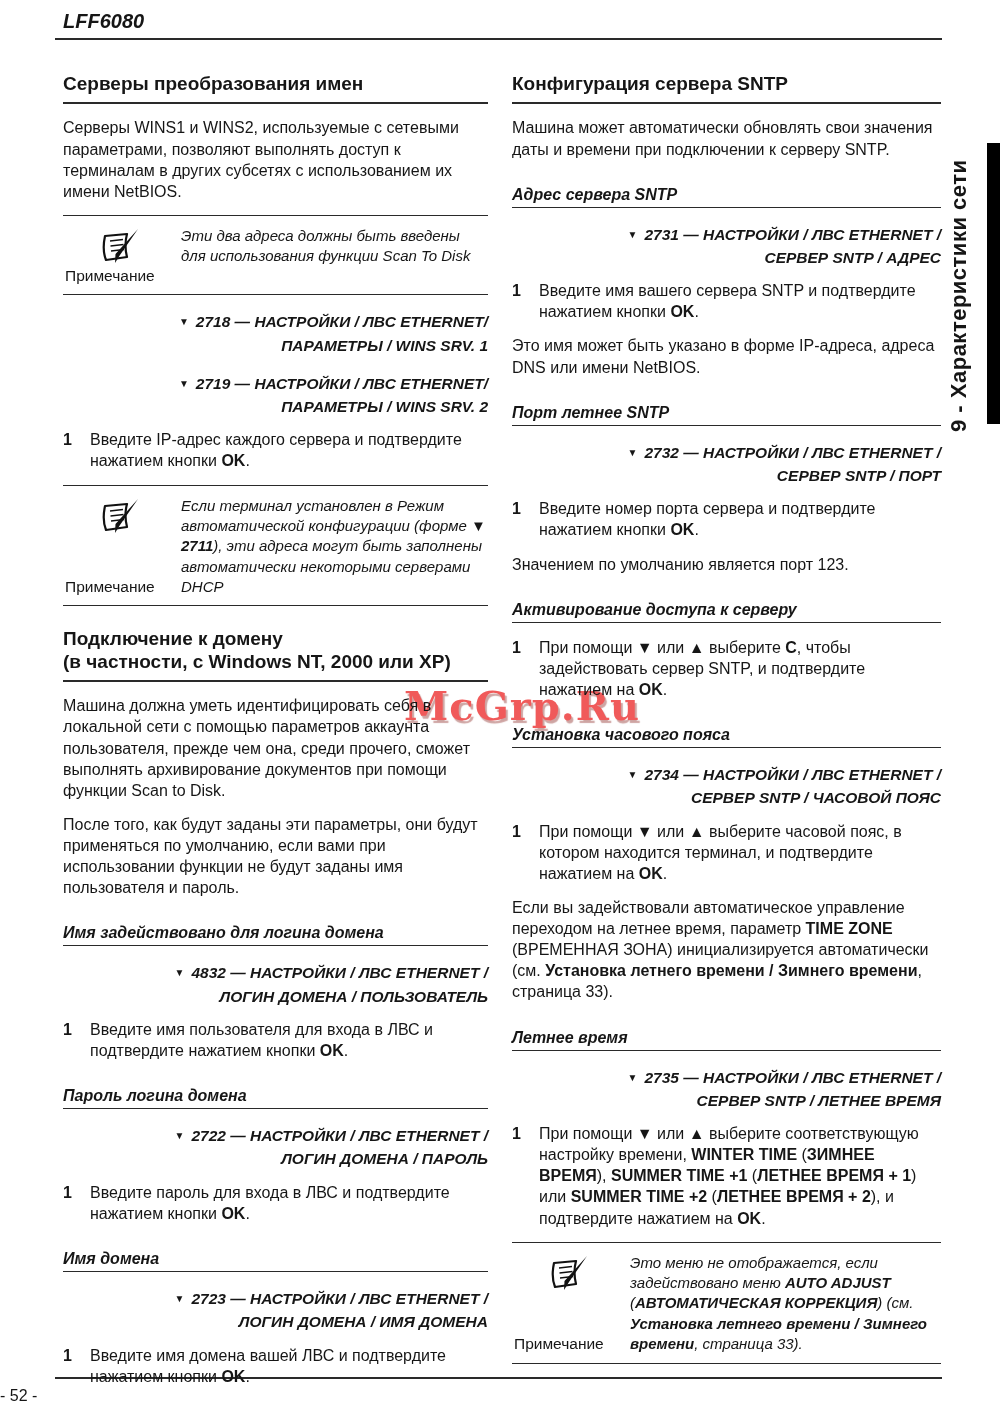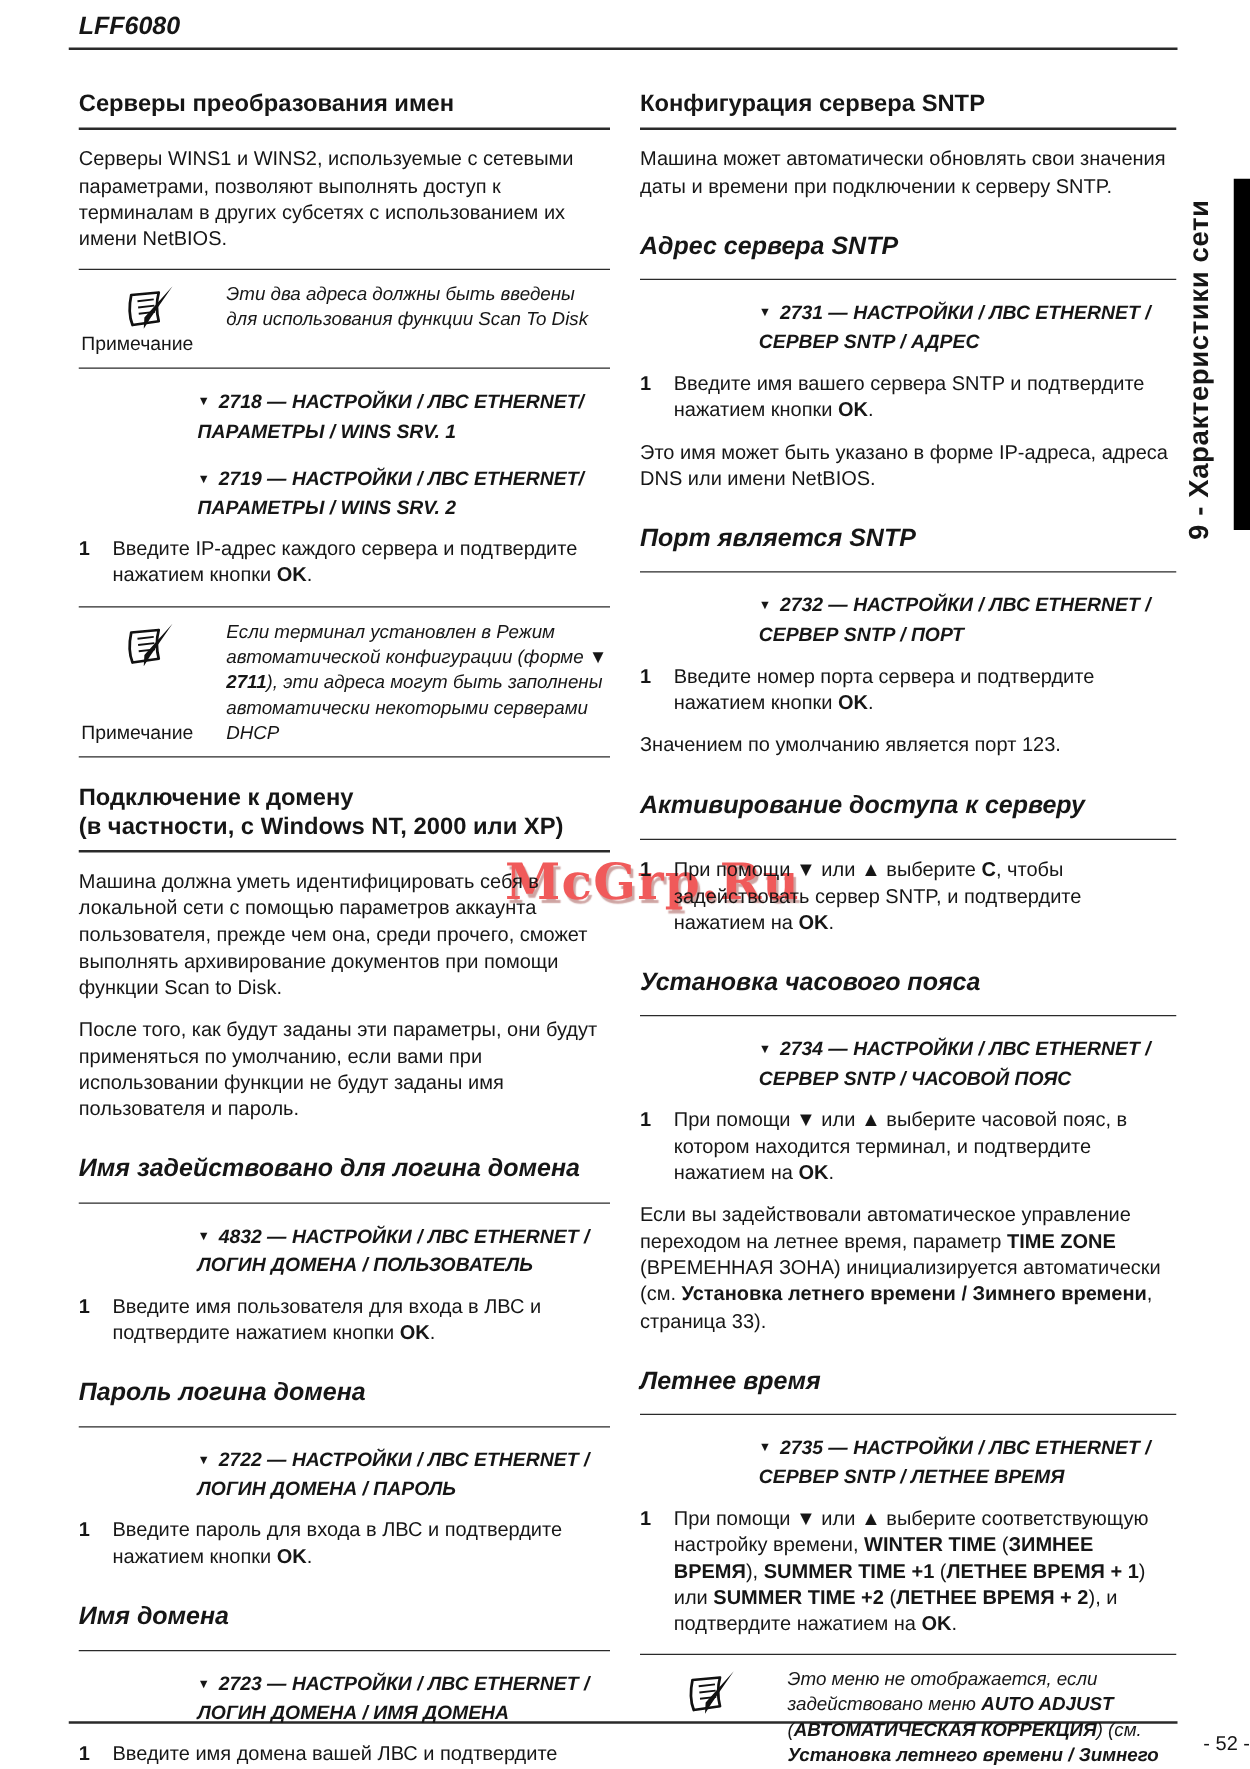--- a/index.html
+++ b/index.html
@@ -9,49 +9,49 @@
   *{box-sizing:border-box}
 
   .hdr-model{position:absolute;left:63px;top:8px;font-size:20px;font-weight:700;font-style:italic}
   .hdr-rule{position:absolute;left:55px;top:38px;width:887px;border-top:2px solid #2a2a2a}
 
   .col{position:absolute;top:57px}
   .col-left{left:63px;width:425px}
   .col-right{left:512px;width:429px}
 
   h2{font-size:19px;line-height:1.18;font-weight:700;margin:16px 0 13px;padding-bottom:7px;border-bottom:2px solid #2a2a2a}
-  h3{font-size:20px;font-weight:700;font-style:italic;margin:24px 0 14px;padding-bottom:13px;border-bottom:1.6px solid #2a2a2a}
+  h3{font-size:16px;font-weight:700;font-style:italic;margin:24px 0 14px;padding-bottom:2px;border-bottom:1.6px solid #2a2a2a}
   p{margin:0 0 13px}
   .block{display:block}
 
   .note{display:flex;border-top:1.6px solid #2a2a2a;border-bottom:1.6px solid #2a2a2a;padding:10px 2px 8px;margin:2px 0 15px}
   .note-left{width:116px;flex:0 0 auto;display:flex;flex-direction:column}
   .note-icon{margin-left:32px;line-height:0}
   .note-label{margin-top:auto;font-size:15.5px}
   .note-body{flex:1;font-style:italic;font-size:15px;line-height:1.36}
 
-  .menu{font-weight:700;font-style:italic;font-size:15.5px;line-height:1.5;margin:15px 0 11px;padding-left:95px}
+  .menu{text-align:right;font-weight:700;font-style:italic;font-size:15.5px;line-height:1.5;margin:15px 0 11px;padding-left:95px}
   .menu-arrow{font-style:normal;font-size:10px;margin-right:7px;vertical-align:2px}
 
   .step{display:flex;margin:0 0 13px}
   .step-num{flex:0 0 27px;font-weight:700}
   .step-body{flex:1}
 
   .f-b{font-weight:700}
 
   .side-tab{position:absolute;left:944px;top:432px;transform:rotate(-90deg);transform-origin:0 0;
             white-space:nowrap;font-size:22px;font-weight:700;letter-spacing:.5px}
   .side-bar{position:absolute;left:987px;top:143px;width:13px;height:281px;background:#000}
 
   .watermark{position:absolute;left:404px;top:680px;font-family:"DejaVu Serif","Liberation Serif",serif;
              font-size:40px;font-weight:700;color:#ef4444;opacity:.88;letter-spacing:1px;
              text-shadow:2px 3px 1px rgba(130,25,20,.45)}
 
   .ftr-rule{position:absolute;left:55px;top:1377px;width:887px;border-top:2px solid #2a2a2a}
-  .ftr-page{position:absolute;left:0;top:1385px;width:1000px;text-align:right;font-size:16px}
+  .ftr-page{position:absolute;left:0;top:1385px;width:1000px;text-align:left;font-size:16px}
 </style>
 </head>
 <body>
 
 <div class="hdr-model">LFF6080</div>
 <div class="hdr-rule"></div>
 
 <div class="side-tab">9 - Характеристики сети</div>
 <div class="side-bar"></div>
 
@@ -150,21 +150,21 @@
   <p>Машина может автоматически обновлять свои значения даты и времени при подключении к серверу SNTP.</p>
 
   <h3>Адрес сервера SNTP</h3>
   <p class="menu"><span class="menu-arrow">▼</span><span>2731 — НАСТРОЙКИ / ЛВС ETHERNET / СЕРВЕР SNTP / АДРЕС</span></p>
   <div class="step">
     <span class="step-num">1</span>
     <span class="step-body"><span>Введите имя вашего сервера SNTP и подтвердите нажатием кнопки </span><span class="f-b">OK</span><span>.</span></span>
   </div>
   <p>Это имя может быть указано в форме IP-адреса, адреса DNS или имени NetBIOS.</p>
 
-  <h3>Порт является SNTP</h3>
+  <h3>Порт летнее SNTP</h3>
   <p class="menu"><span class="menu-arrow">▼</span><span>2732 — НАСТРОЙКИ / ЛВС ETHERNET / СЕРВЕР SNTP / ПОРТ</span></p>
   <div class="step">
     <span class="step-num">1</span>
     <span class="step-body"><span>Введите номер порта сервера и подтвердите нажатием кнопки </span><span class="f-b">OK</span><span>.</span></span>
   </div>
   <p>Значением по умолчанию является порт 123.</p>
 
   <h3>Активирование доступа к серверу</h3>
   <div class="step">
     <span class="step-num">1</span>

